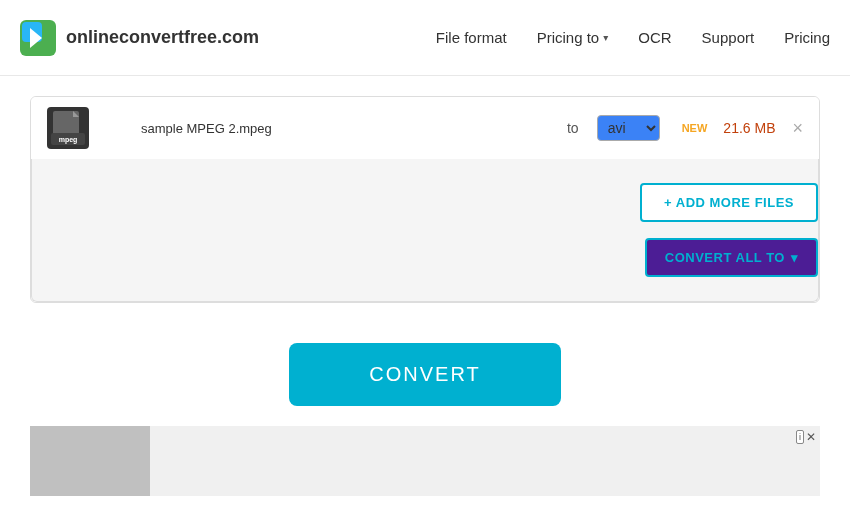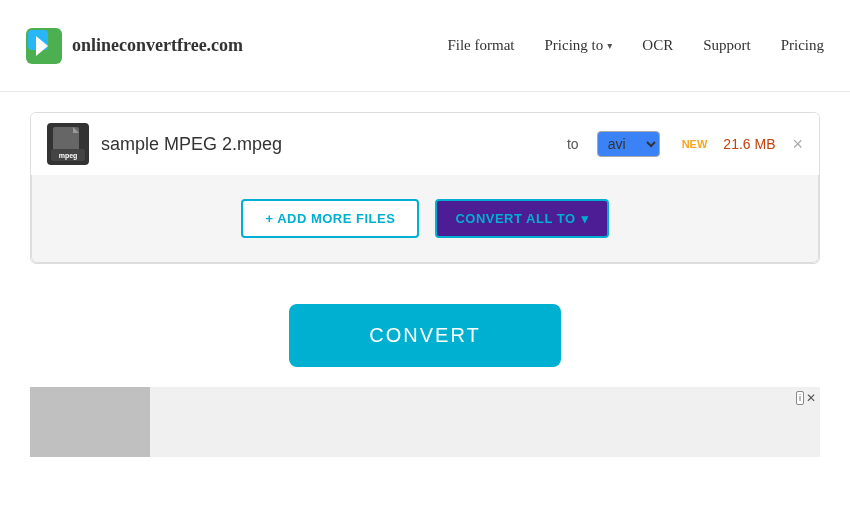--- a/index.html
+++ b/index.html
@@ -8,24 +8,23 @@
       background: #fff;
       width: 850px;
       min-height: 531px;
       overflow-x: hidden;
     }
 
     
     header {
       display: flex;
       align-items: center;
-      padding: 0 26px;
-      height: 92px;
+      padding: 0 20px;
+      height: 76px;
       border-bottom: 1px solid #e8e8e8;
-      font-family: Liberation Serif, serif;
     }
     .logo-area {
       display: flex;
       align-items: center;
       gap: 10px;
       margin-right: auto;
     }
     .logo-icon {
       width: 36px;
       height: 36px;
@@ -74,23 +73,24 @@
       height: 42px;
       background: #333;
       border-radius: 4px;
       display: flex;
       align-items: center;
       justify-content: center;
       flex-shrink: 0;
       position: relative;
     }
     .file-name {
-      font-size: 18px;
+      font-size: 13px;
       color: #333;
       flex: 1;
+      margin-left: 40px;
     }
     .to-label {
       font-size: 14px;
       color: #555;
       margin-right: 6px;
     }
     .format-select {
       border: 1px solid #aaa;
       border-radius: 4px;
       padding: 3px 6px;
@@ -126,20 +126,21 @@
       background: #f5f5f5;
       border: 1px solid #ddd;
       border-top: none;
       border-radius: 0 0 6px 6px;
       padding: 24px 0;
       display: flex;
       justify-content: center;
       align-items: flex-end;
       gap: 16px;
       margin-top: 0;
+      flex-direction: column;
     }
     .add-files-btn {
       border: 2px solid #00b0d0;
       color: #00b0d0;
       background: #fff;
       border-radius: 4px;
       padding: 10px 22px;
       font-size: 13px;
       font-weight: bold;
       cursor: pointer;

